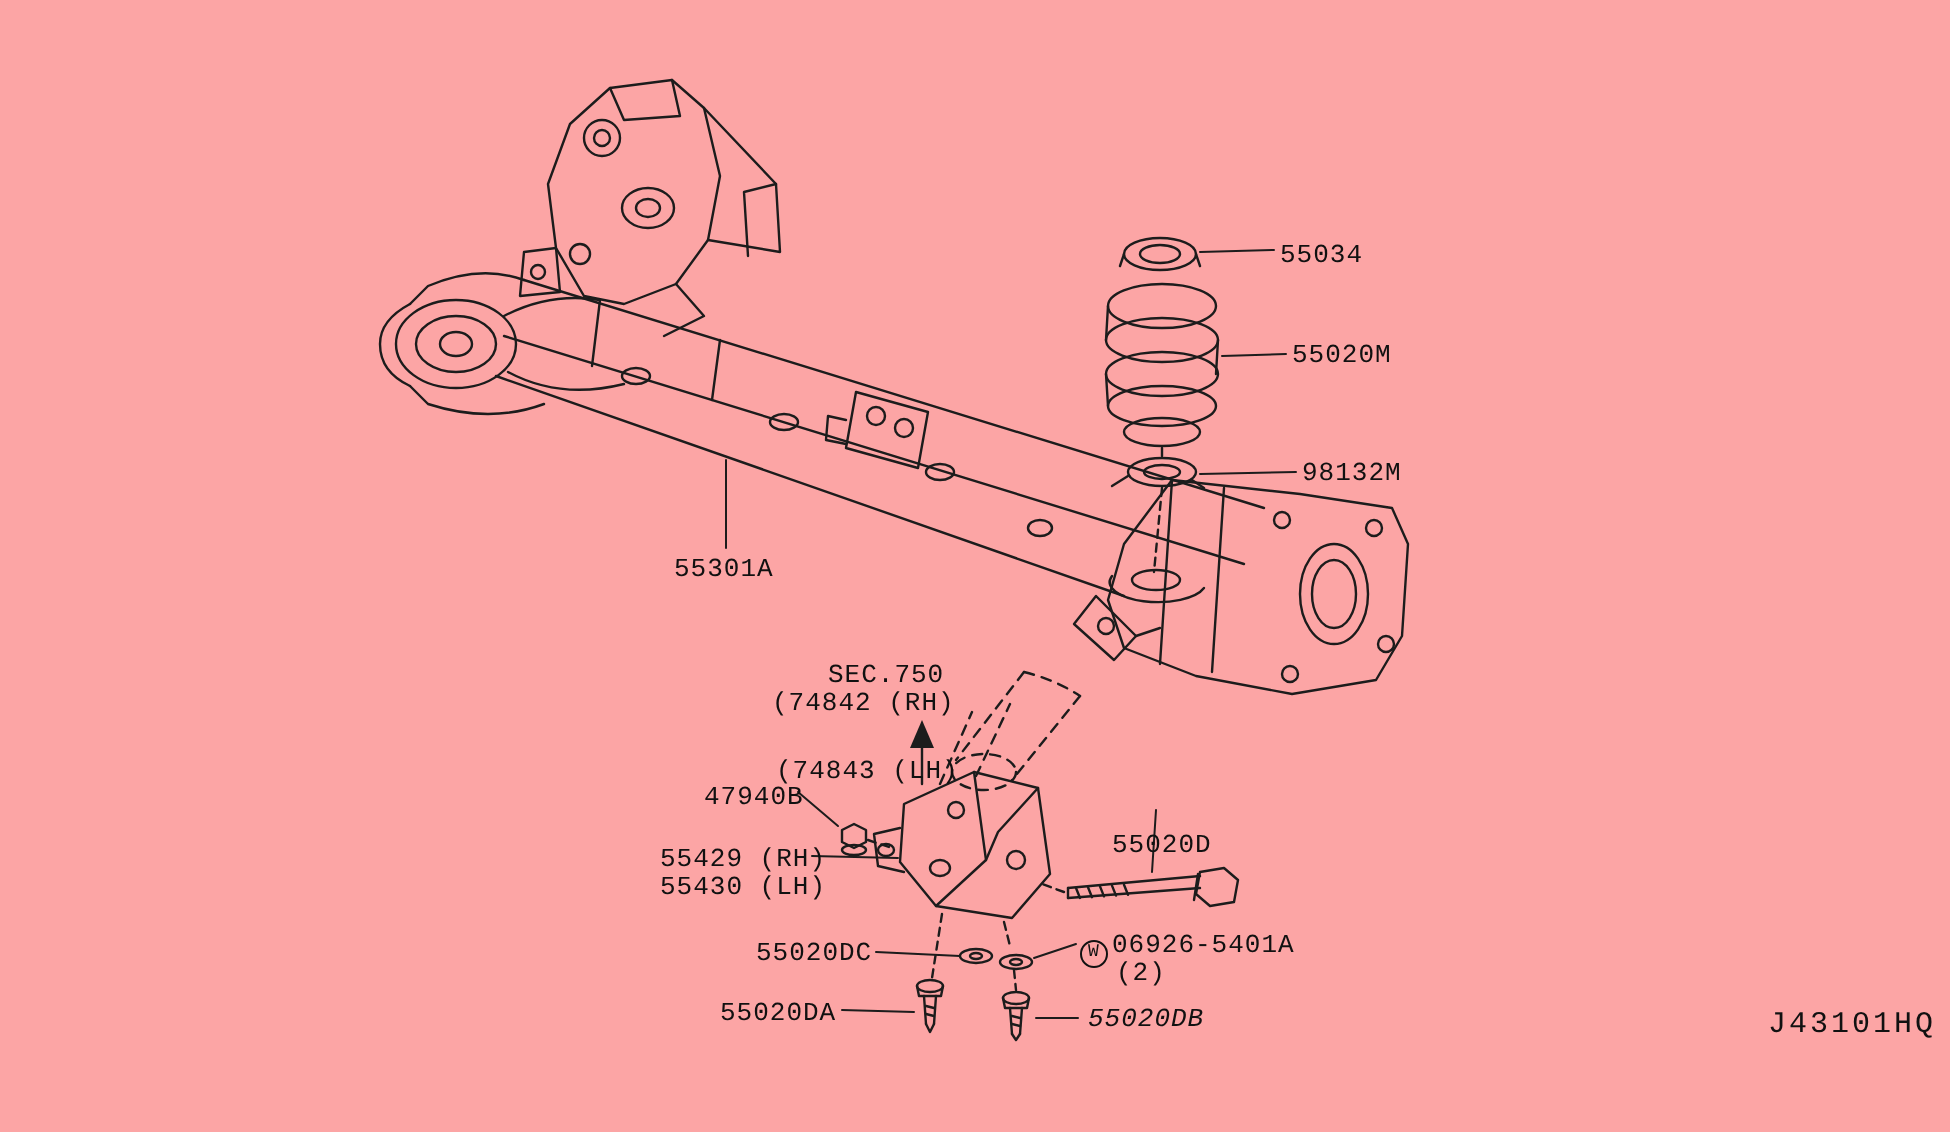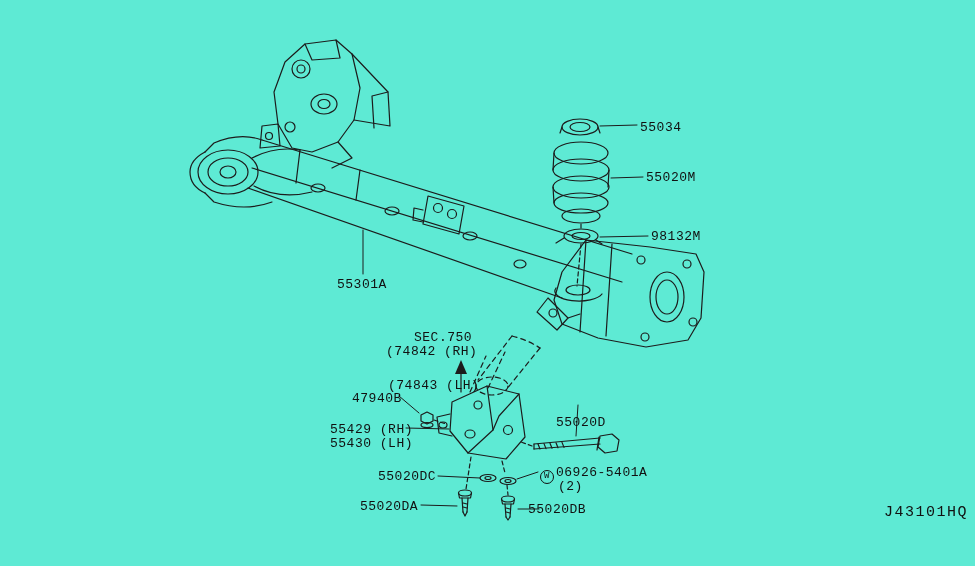--- a/index.html
+++ b/index.html
@@ -1,19 +1,19 @@
 <!DOCTYPE html>
 <html><head>
 <meta charset="utf-8">
 <style>
   html,body{margin:0;padding:0;background:#e8e8e8;}
   #stage{
     position:relative;
     width:975px;height:566px;
-    background:#5eead4;
+    background:#fca5a5;
     overflow:hidden;
     font-family:"Liberation Mono","DejaVu Sans Mono",monospace;
   }
   svg{position:absolute;left:0;top:0;}
   .lbl{
     position:absolute;
     font-size:13px;
     line-height:13px;
     color:#111;
     letter-spacing:0.5px;
@@ -233,17 +233,17 @@
   <div class="lbl" style="left:330px;top:437px;">55430 (LH)</div>
 
   <div class="lbl" style="left:378px;top:470px;">55020DC</div>
 
   <div class="lbl" style="left:540px;top:466px;">
     <span class="circ">W</span><span>06926-5401A</span>
   </div>
   <div class="lbl" style="left:558px;top:480px;">(2)</div>
 
   <div class="lbl" style="left:360px;top:500px;">55020DA</div>
-  <div class="lbl" style="left:528px;top:503px;">55020DB</div>
+  <div class="lbl" style="left:544px;top:503px;font-style:italic;">55020DB</div>
 
   <div class="lbl code" style="left:884px;top:506px;">J43101HQ</div>
 
 </div>
 
 </body></html>

